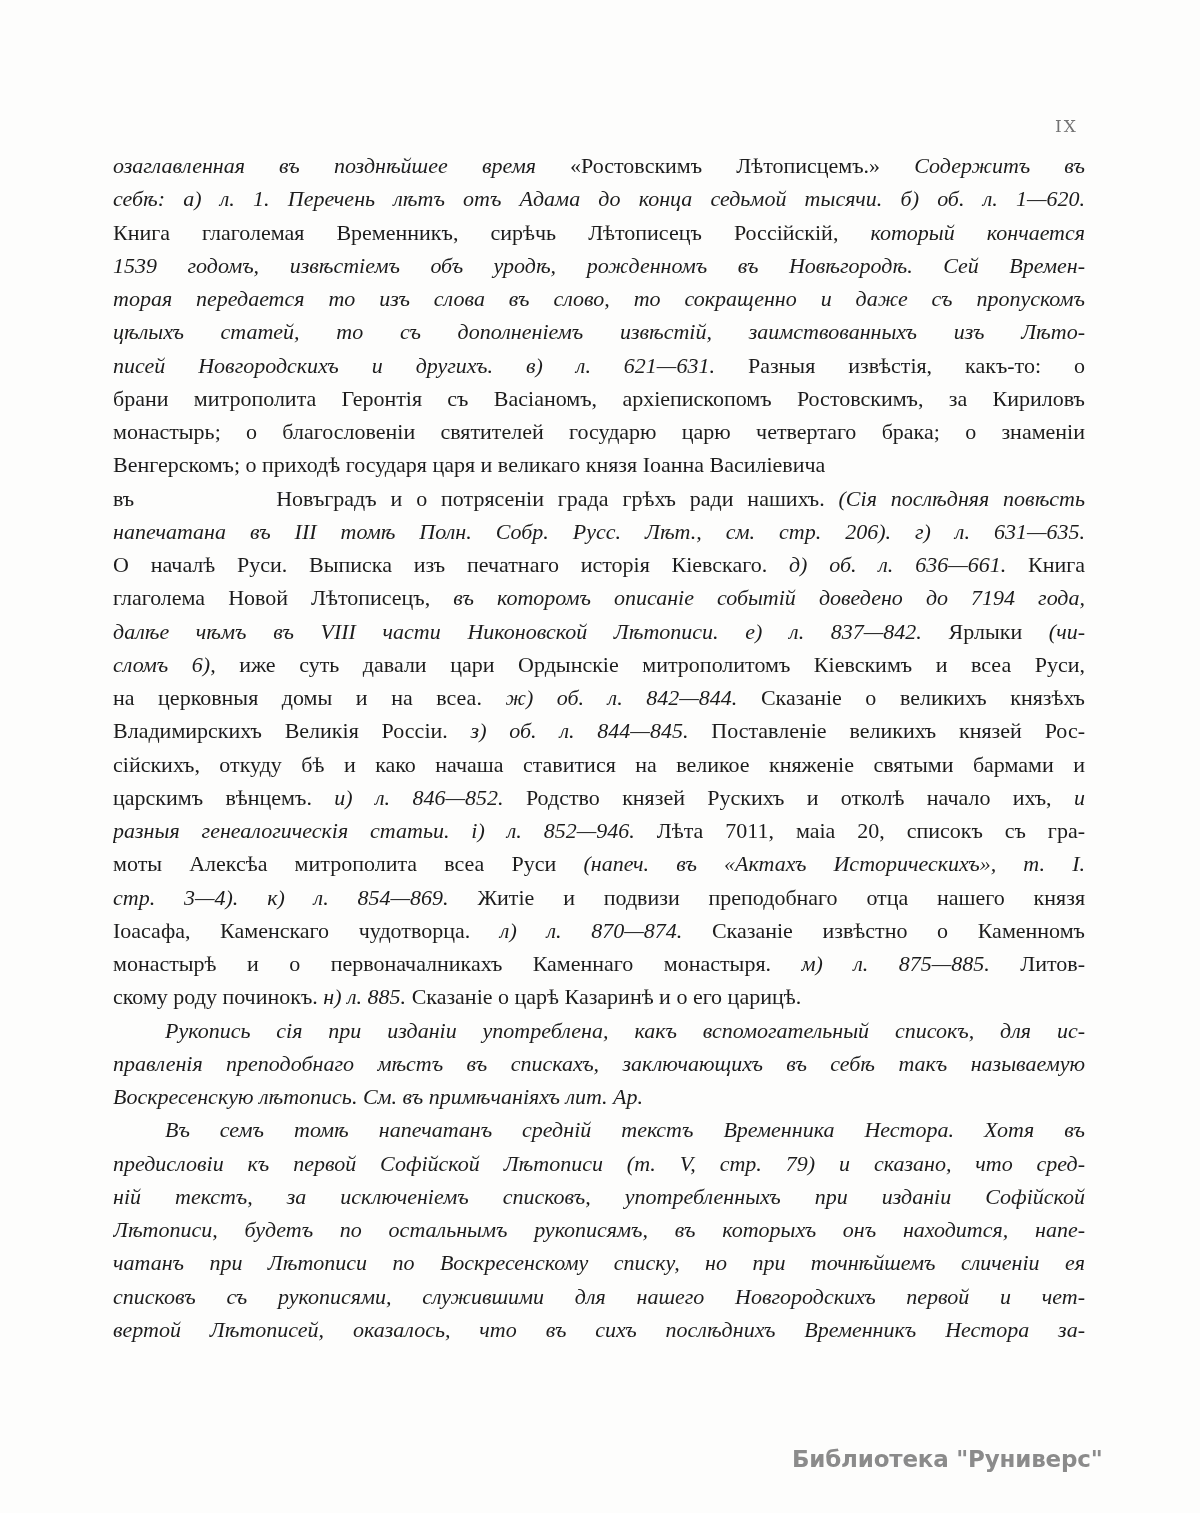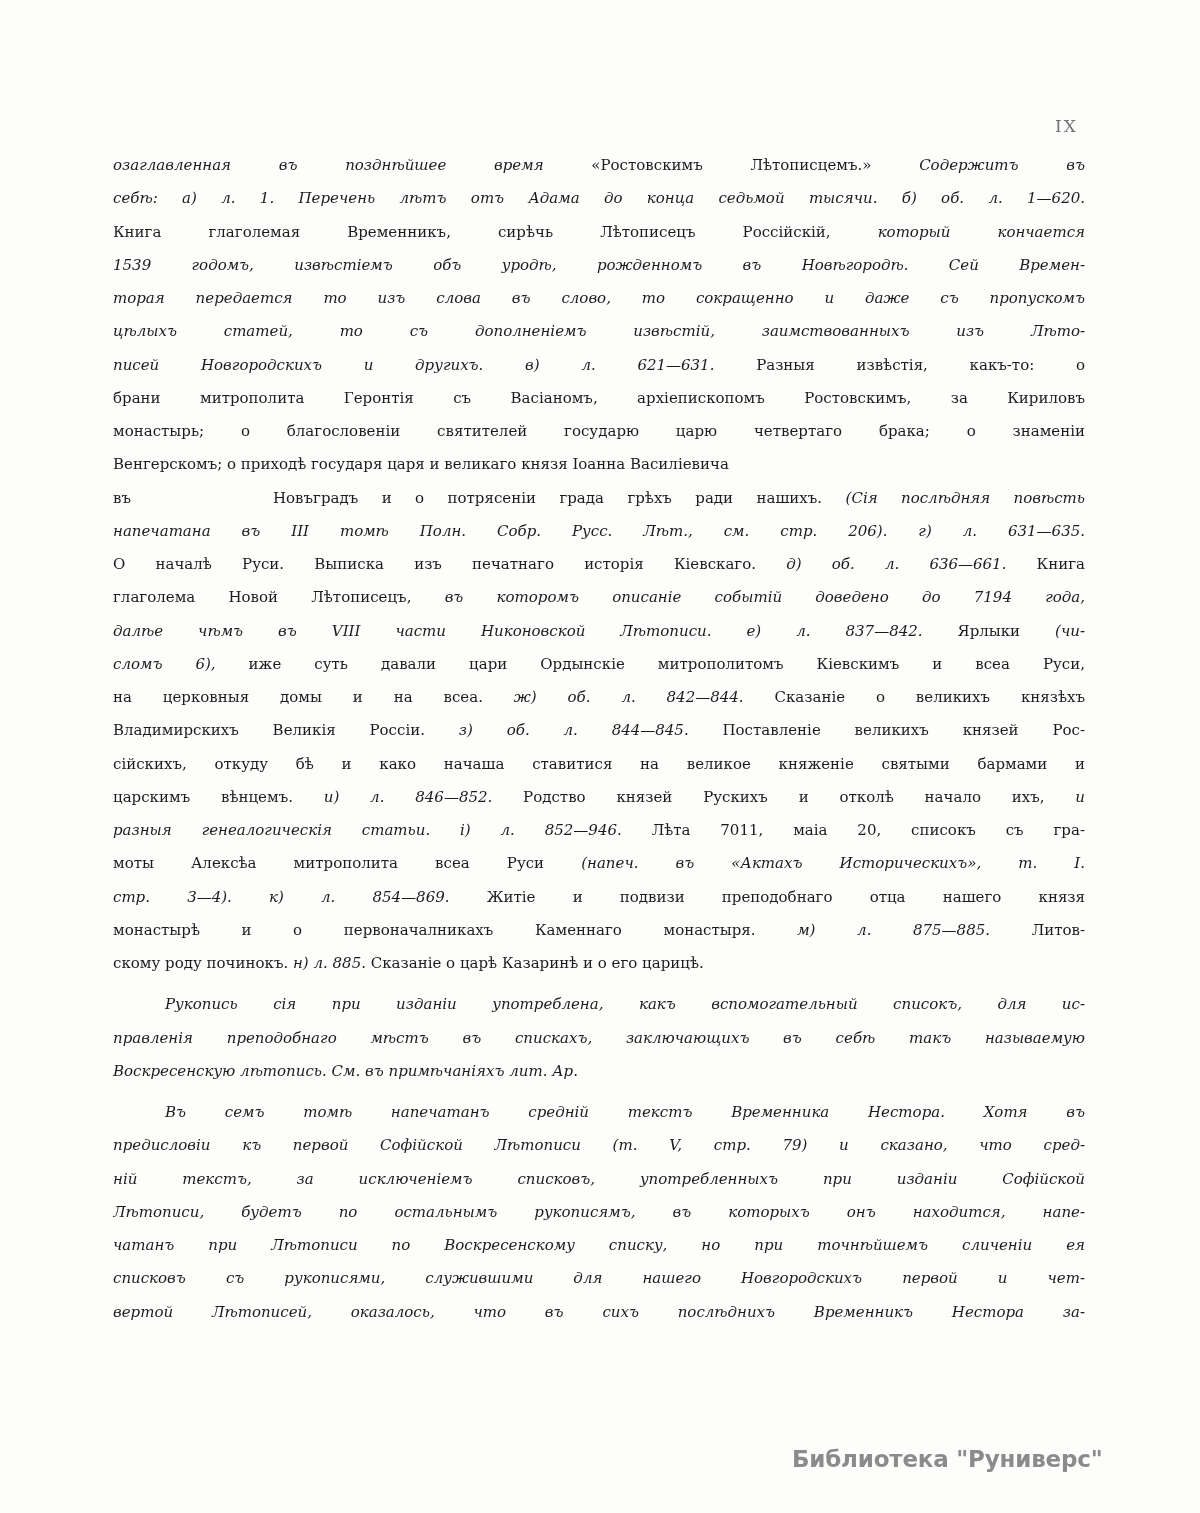--- a/index.html
+++ b/index.html
@@ -22,28 +22,29 @@
   .text-block {
     position: absolute;
     left: 113px;
     top: 149px;
     width: 972px;
     color: #1c1c1c;
   }
   .line {
     height: 33.25px;
     line-height: 33.25px;
-    font-size: 15px;
+    font-size: 22px;
     text-align: justify;
     text-align-last: justify;
     overflow: hidden;
     white-space: normal;
+    font-family: Liberation Serif, serif;
   }
   .line.nj { text-align-last: left; }
-  .line.ind { text-indent: 52px; margin-top: 8px; }
+  .line.ind { text-indent: 52px; }
   .seg-italic { font-style: italic; }
   .seg-roman { font-style: normal; }
   .seg-gap { display: inline-block; width: 142px; }
   .watermark {
     position: absolute;
     top: 1446px;
     left: 792px;
     font-family: "DejaVu Sans", sans-serif;
     font-weight: 700;
     font-size: 23px;
@@ -73,20 +74,21 @@
       <div class="line"><span class="seg-roman">глаголема Новой Лѣтописецъ, </span><span class="seg-italic">въ которомъ описаніе событій доведено до 7194 года,</span></div>
       <div class="line"><span class="seg-italic">далѣе чѣмъ въ VIII части Никоновской Лѣтописи. е) л. 837—842. </span><span class="seg-roman">Ярлыки </span><span class="seg-italic">(чи-</span></div>
       <div class="line"><span class="seg-italic">сломъ 6), </span><span class="seg-roman">иже суть давали цари Ордынскіе митрополитомъ Кіевскимъ и всеа Руси,</span></div>
       <div class="line"><span class="seg-roman">на церковныя домы и на всеа. </span><span class="seg-italic">ж) об. л. 842—844. </span><span class="seg-roman">Сказаніе о великихъ князѣхъ</span></div>
       <div class="line"><span class="seg-roman">Владимирскихъ Великія Россіи. </span><span class="seg-italic">з) об. л. 844—845. </span><span class="seg-roman">Поставленіе великихъ князей Рос-</span></div>
       <div class="line"><span class="seg-roman">сійскихъ, откуду бѣ и како начаша ставитися на великое княженіе святыми бармами и</span></div>
       <div class="line"><span class="seg-roman">царскимъ вѣнцемъ. </span><span class="seg-italic">и) л. 846—852. </span><span class="seg-roman">Родство князей Рускихъ и отколѣ начало ихъ, </span><span class="seg-italic">и</span></div>
       <div class="line"><span class="seg-italic">разныя генеалогическія статьи. і) л. 852—946. </span><span class="seg-roman">Лѣта 7011, маіа 20, списокъ съ гра-</span></div>
       <div class="line"><span class="seg-roman">моты Алексѣа митрополита всеа Руси </span><span class="seg-italic">(напеч. въ «Актахъ Историческихъ», т. I.</span></div>
       <div class="line"><span class="seg-italic">стр. 3—4). к) л. 854—869. </span><span class="seg-roman">Житіе и подвизи преподобнаго отца нашего князя</span></div>
+      <div class="line"><span class="seg-roman">Іоасафа, Каменскаго чудотворца. </span><span class="seg-italic">л) л. 870—874. </span><span class="seg-roman">Сказаніе извѣстно о Каменномъ</span></div>
       <div class="line"><span class="seg-roman">монастырѣ и о первоначалникахъ Каменнаго монастыря. </span><span class="seg-italic">м) л. 875—885. </span><span class="seg-roman">Литов-</span></div>
       <div class="line nj"><span class="seg-roman">скому роду починокъ. </span><span class="seg-italic">н) л. 885. </span><span class="seg-roman">Сказаніе о царѣ Казаринѣ и о его царицѣ.</span></div>
       <div class="line ind"><span class="seg-italic">Рукопись сія при изданіи употреблена, какъ вспомогательный списокъ, для ис-</span></div>
       <div class="line"><span class="seg-italic">правленія преподобнаго мѣстъ въ спискахъ, заключающихъ въ себѣ такъ называемую</span></div>
       <div class="line nj"><span class="seg-italic">Воскресенскую лѣтопись. См. въ примѣчаніяхъ лит. Ар.</span></div>
       <div class="line ind"><span class="seg-italic">Въ семъ томѣ напечатанъ средній текстъ Временника Нестора. Хотя въ</span></div>
       <div class="line"><span class="seg-italic">предисловіи къ первой Софійской Лѣтописи (т. V, стр. 79) и сказано, что сред-</span></div>
       <div class="line"><span class="seg-italic">ній текстъ, за исключеніемъ списковъ, употребленныхъ при изданіи Софійской</span></div>
       <div class="line"><span class="seg-italic">Лѣтописи, будетъ по остальнымъ рукописямъ, въ которыхъ онъ находится, напе-</span></div>
       <div class="line"><span class="seg-italic">чатанъ при Лѣтописи по Воскресенскому списку, но при точнѣйшемъ сличеніи ея</span></div>

